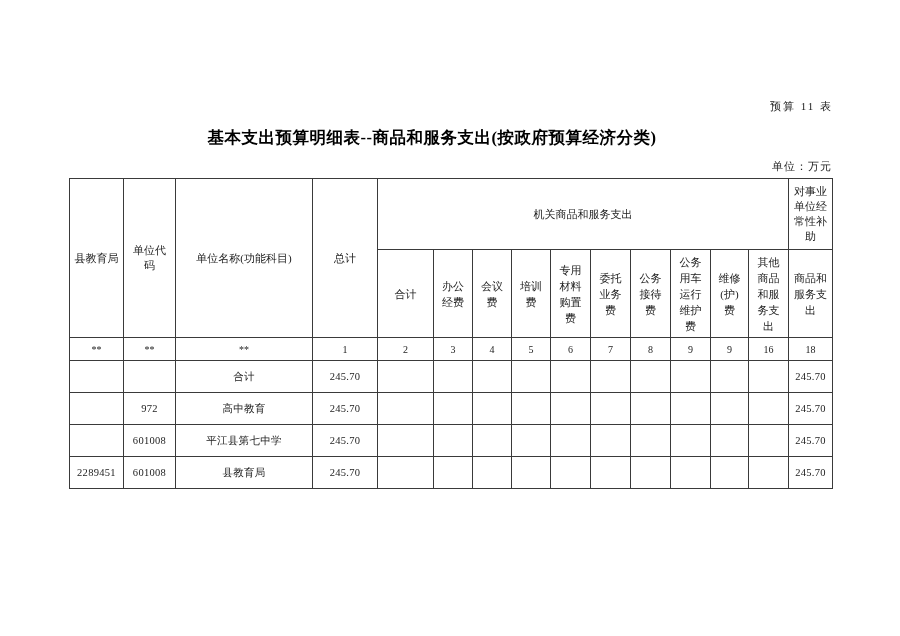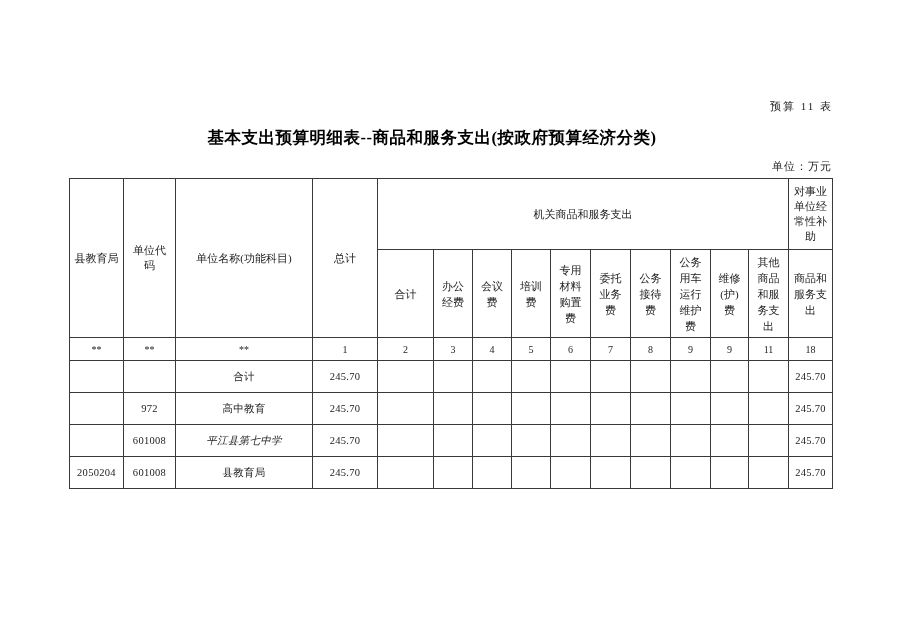--- a/index.html
+++ b/index.html
@@ -43,21 +43,21 @@
   tr.hrow1 { height: 71px; }
   tr.hrow2 { height: 88px; }
   tr.hrow2 td { line-height: 16px; }
   tr.idxrow { height: 23px; }
   tr.idxrow td { font-size: 10px; }
   tr.datarow { height: 32px; }
   tr.datarow td { font-size: 10.5px; letter-spacing: 0.3px; }
   .pre { white-space: pre-line; }
   .name-cell { text-align: left; }
   .ind0 { padding-left: 3px; }
-  .ind1 { padding-left: 13px; font-style: italic; }
+  .ind1 { padding-left: 13px; }
   .ind2 { padding-left: 25px; }
   .code-low { vertical-align: bottom; padding-bottom: 3px; }
 </style>
 </head>
 <body>
 
 <div class="page">
 
   <div class="budget-label">预算 11 表</div>
   <h1 class="doc-title">基本支出预算明细表--商品和服务支出(按政府预算经济分类)</h1>
@@ -136,21 +136,21 @@
         <td>1</td>
         <td>2</td>
         <td>3</td>
         <td>4</td>
         <td>5</td>
         <td>6</td>
         <td>7</td>
         <td>8</td>
         <td>9</td>
         <td>9</td>
-        <td>11</td>
+        <td>16</td>
         <td>18</td>
       </tr>
 
       <tr class="datarow">
         <td></td>
         <td></td>
         <td class="name-cell ind0">合计</td>
         <td>245.70</td>
         <td></td>
         <td></td>
@@ -195,21 +195,21 @@
         <td></td>
         <td></td>
         <td></td>
         <td></td>
         <td></td>
         <td></td>
         <td>245.70</td>
       </tr>
 
       <tr class="datarow">
-        <td>2050204</td>
+        <td>2289451</td>
         <td class="code-low">601008</td>
         <td class="name-cell ind2">县教育局</td>
         <td>245.70</td>
         <td></td>
         <td></td>
         <td></td>
         <td></td>
         <td></td>
         <td></td>
         <td></td>

